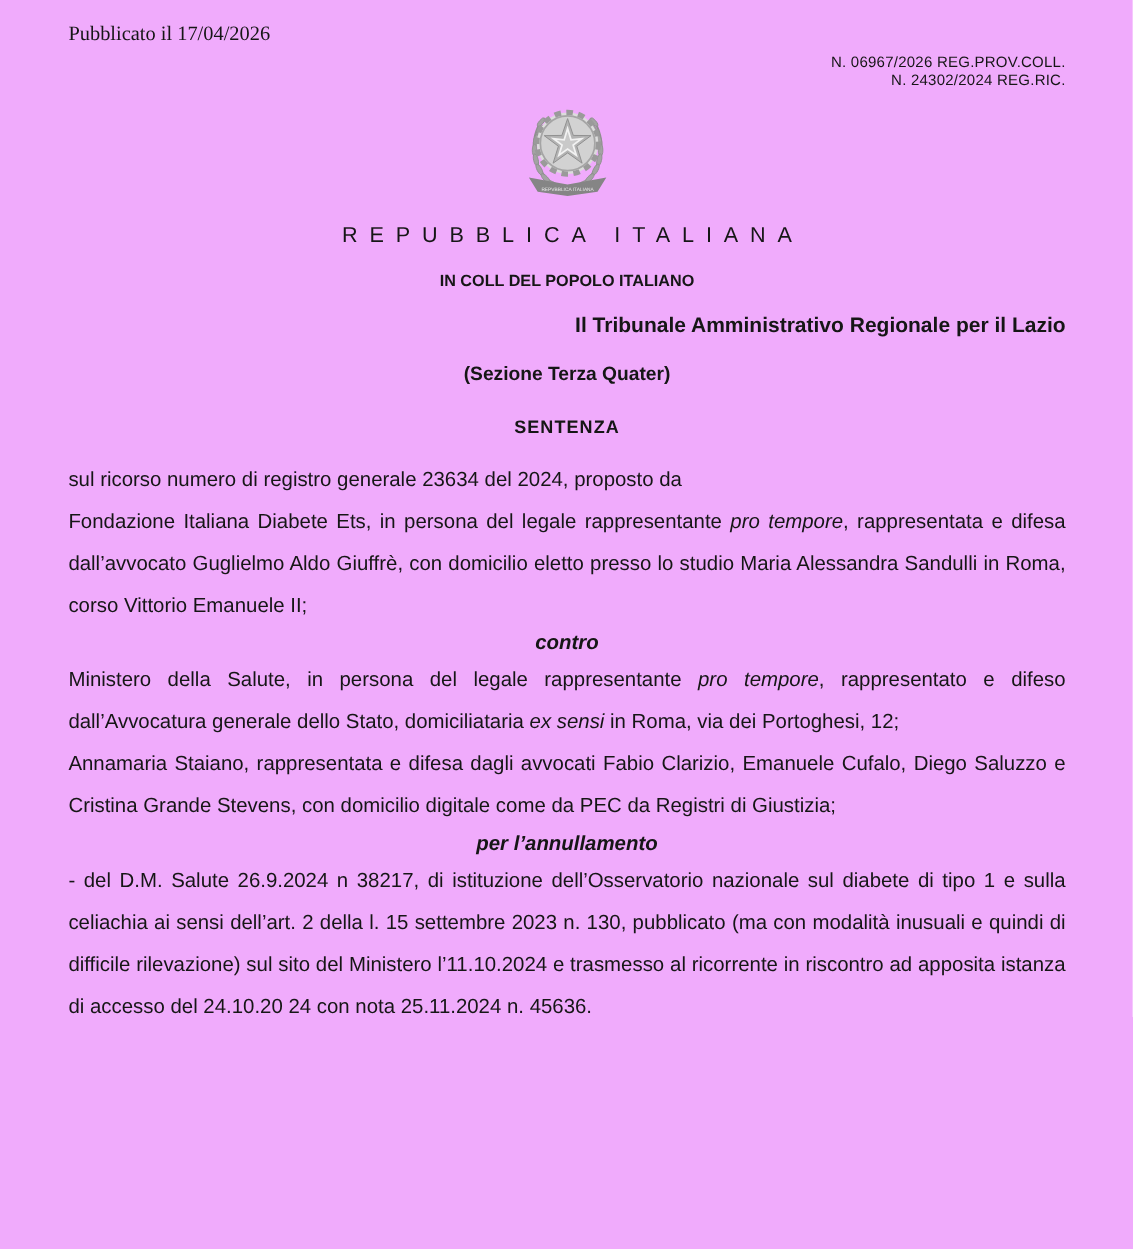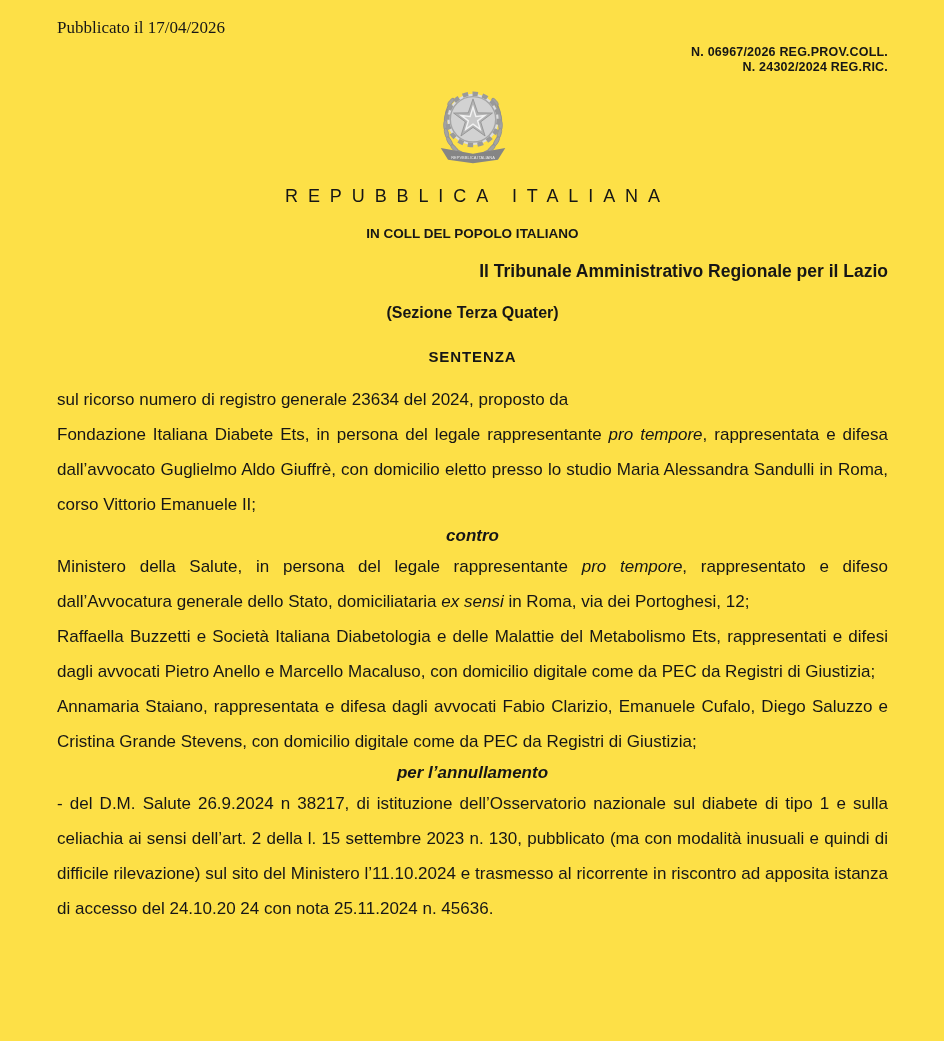--- a/index.html
+++ b/index.html
@@ -1,22 +1,22 @@
 <!DOCTYPE html>
 <html><head>
 <meta charset="utf-8">
 <style>
   html,body{margin:0;padding:0;background:#ffffff;}
   .page{
     width:944px;height:1041px;box-sizing:border-box;
-    padding:18px 56px 0 57px;background:#fde047;color:#161616;
+    padding:18px 56px 0 57px;background:#f0abfc;color:#161616;
     font-family:"Liberation Sans",sans-serif;overflow:hidden;position:relative;
   }
   .published{font-family:"Liberation Serif",serif;font-size:17px;line-height:20px;}
-  .reg-numbers{text-align:right;font-weight:bold;font-size:12.5px;line-height:15px;margin-top:7px;letter-spacing:0.2px;}
+  .reg-numbers{text-align:right;font-weight:normal;font-size:12.5px;line-height:15px;margin-top:7px;letter-spacing:0.2px;}
   .emblem-wrap{text-align:center;margin-top:1px;line-height:0;}
   .h-rep{text-align:center;font-size:18px;letter-spacing:0.55em;margin-top:13px;white-space:nowrap;text-indent:0.55em;}
   .h-innome{text-align:center;font-weight:bold;font-size:13.5px;margin-top:19px;}
   .h-court{text-align:right;font-weight:bold;font-size:17.5px;margin-top:20px;}
   .h-sec{text-align:center;font-weight:bold;font-size:16px;margin-top:22px;}
   .pronounce{font-size:17px;line-height:21px;margin:26px 0 0;padding-left:37px;}
   .h-sentenza{text-align:center;font-weight:bold;font-size:15px;letter-spacing:0.06em;margin-top:26px;}
   .bodytext{margin-top:17px;font-size:17px;}
   p.body{margin:0;text-align:justify;line-height:35px;}
   p.nojust{text-align:left;}
@@ -70,21 +70,20 @@
 
     <p class="body nojust">sul ricorso numero di registro generale 23634 del 2024, proposto da</p>
 
     <p class="body"><span>Fondazione Italiana Diabete Ets, in persona del legale rappresentante </span><em>pro tempore</em><span>, rappresentata e difesa dall’avvocato Guglielmo Aldo Giuffrè, con domicilio eletto presso lo studio Maria Alessandra Sandulli in Roma, corso Vittorio Emanuele II;</span></p>
 
     <p class="h-it">contro</p>
 
     <p class="body"><span>Ministero della Salute, in persona del legale rappresentante </span><em>pro tempore</em><span>, rappresentato e difeso dall’Avvocatura generale dello Stato, domiciliataria </span><em>ex sensi</em><span> in Roma, via dei Portoghesi, 12;</span></p>
 
 
-    <p class="body">Raffaella Buzzetti e Società Italiana Diabetologia e delle Malattie del Metabolismo Ets, rappresentati e difesi dagli avvocati Pietro Anello e Marcello Macaluso, con domicilio digitale come da PEC da Registri di Giustizia;</p>
 
     <p class="body">Annamaria Staiano, rappresentata e difesa dagli avvocati Fabio Clarizio, Emanuele Cufalo, Diego Saluzzo e Cristina Grande Stevens, con domicilio digitale come da PEC da Registri di Giustizia;</p>
 
     <p class="h-it">per l’annullamento</p>
 
     <p class="body">- del D.M. Salute 26.9.2024 n 38217, di istituzione dell’Osservatorio nazionale sul diabete di tipo 1 e sulla celiachia ai sensi dell’art. 2 della l. 15 settembre 2023 n. 130, pubblicato (ma con modalità inusuali e quindi di difficile rilevazione) sul sito del Ministero l’11.10.2024 e trasmesso al ricorrente in riscontro ad apposita istanza di accesso del 24.10.20 24 con nota 25.11.2024 n. 45636.</p>
 
   </div>
 
 </div>

